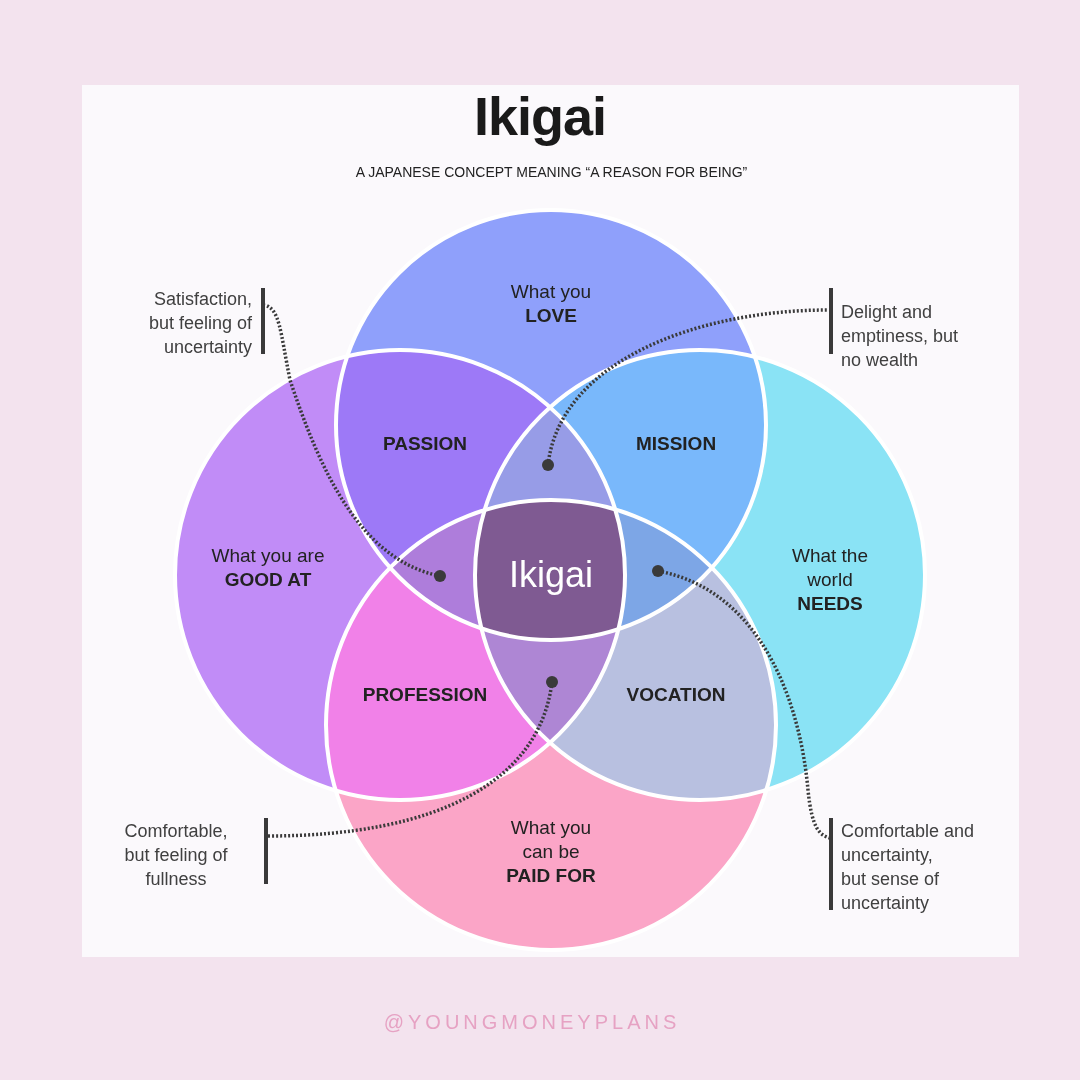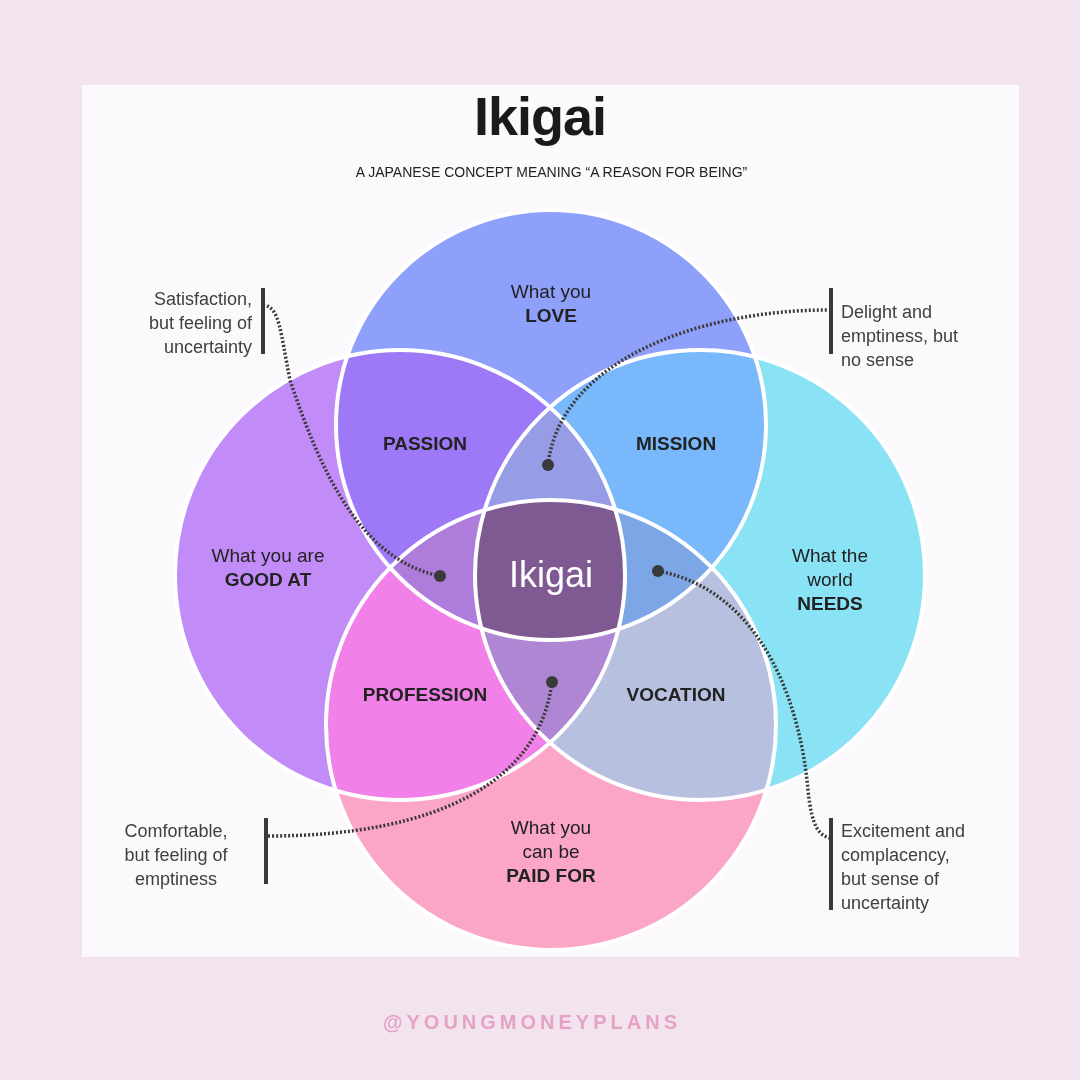--- a/index.html
+++ b/index.html
@@ -3,21 +3,21 @@
 <meta charset="utf-8">
 <style>
   html,body{margin:0;padding:0;}
   body{width:1080px;height:1080px;background:#f3e3ee;position:relative;overflow:hidden;font-family:"DejaVu Sans",sans-serif;}
   .card{position:absolute;left:82px;top:85px;width:937px;height:872px;background:#fbf9fc;}
   svg.diagram{position:absolute;left:0;top:0;width:1080px;height:1080px;}
   .title{position:absolute;left:0;width:1080px;top:85px;text-align:center;font-family:"Liberation Sans",sans-serif;font-weight:bold;font-size:54px;color:#1a1a1a;letter-spacing:-1px;}
   .subtitle{position:absolute;left:0;width:1103px;top:164px;text-align:center;font-family:"Liberation Sans",sans-serif;font-size:14px;color:#222;}
   .note{position:absolute;font-family:"Liberation Sans",sans-serif;font-size:18px;line-height:24px;color:#404040;}
   .note.right-align{text-align:right;}
-  .handle{position:absolute;font-family:"Liberation Sans",sans-serif;font-weight:bold;font-size:20px;letter-spacing:4px;color:#e6a2c3;width:1064px;text-align:center;top:1011px;left:0;}
+  .handle{position:absolute;font-family:"Liberation Sans",sans-serif;font-weight:normal;font-size:20px;letter-spacing:4px;color:#e6a2c3;width:1064px;text-align:center;top:1011px;left:0;}
   .bar{position:absolute;width:4px;background:#3a3a3a;}
 </style>
 </head>
 <body>
 
 <div class="card"></div>
 
 <svg class="diagram" viewBox="0 0 1080 1080">
   <defs>
     <clipPath id="cTop">
@@ -138,32 +138,32 @@
 <div class="note right-align" style="left:100px;top:287px;width:152px;">
   <div>Satisfaction,</div>
   <div>but feeling of</div>
   <div>uncertainty</div>
 </div>
 <div class="bar" style="left:261px;top:288px;height:66px;"></div>
 
 <div class="note" style="left:841px;top:300px;width:180px;">
   <div>Delight and</div>
   <div>emptiness, but</div>
-  <div>no sense</div>
+  <div>no wealth</div>
 </div>
 <div class="bar" style="left:829px;top:288px;height:66px;"></div>
 
 <div class="note right-align" style="left:100px;top:819px;width:152px;text-align:center;">
   <div>Comfortable,</div>
   <div>but feeling of</div>
-  <div>emptiness</div>
+  <div>fullness</div>
 </div>
 <div class="bar" style="left:264px;top:818px;height:66px;"></div>
 
 <div class="note" style="left:841px;top:819px;width:180px;">
-  <div>Excitement and</div>
-  <div>complacency,</div>
+  <div>Comfortable and</div>
+  <div>uncertainty,</div>
   <div>but sense of</div>
   <div>uncertainty</div>
 </div>
 <div class="bar" style="left:829px;top:818px;height:92px;"></div>
 
 <div class="handle">@YOUNGMONEYPLANS</div>
 
 </body></html>

